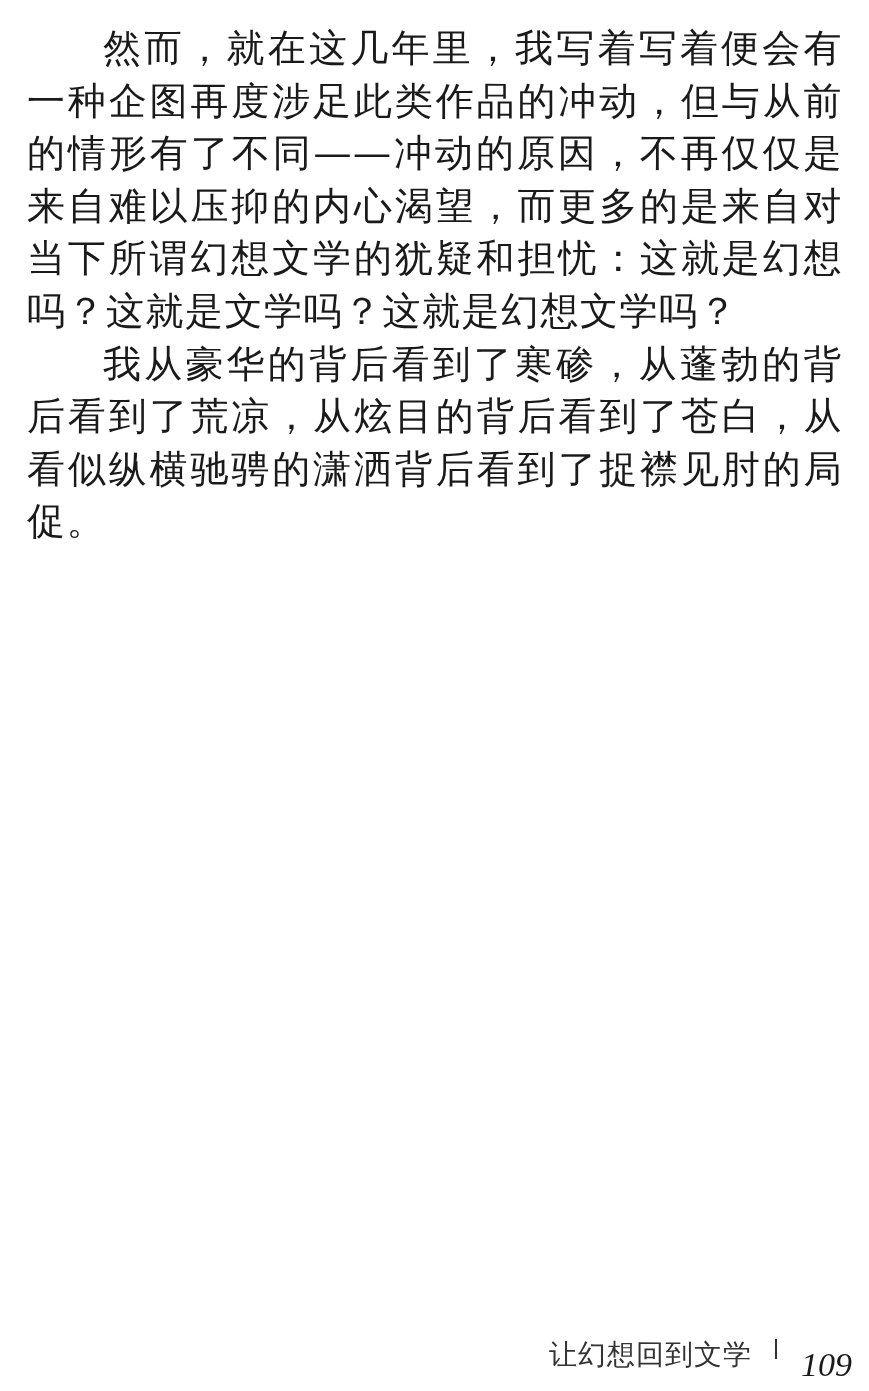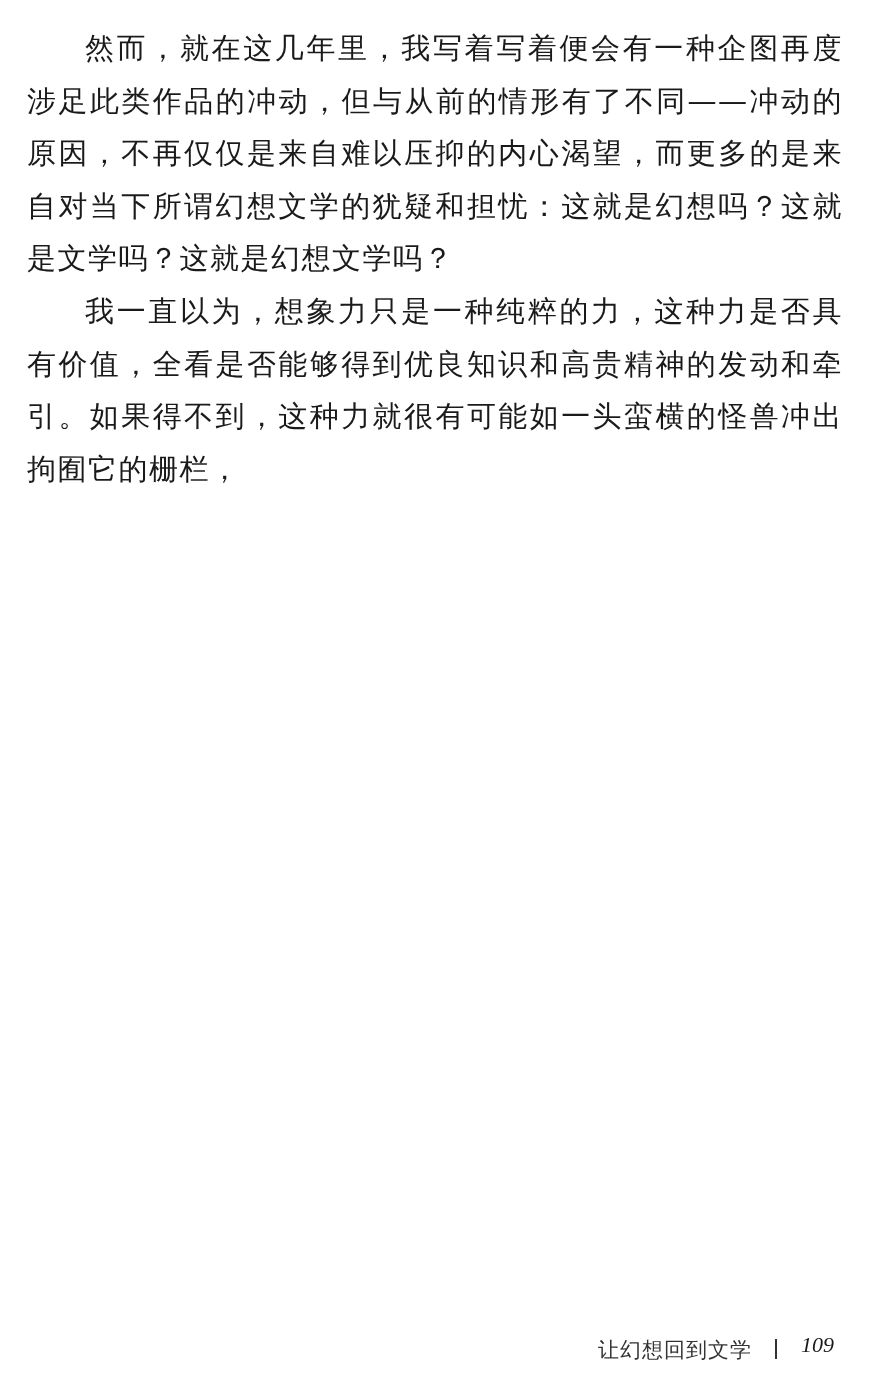--- a/index.html
+++ b/index.html
@@ -16,65 +16,65 @@
     color: #1a1a1a;
   }
   .page-body {
     position: absolute;
     left: 27px;
     top: 22px;
     width: 816px;
   }
   .para {
     margin: 0;
-    font-size: 29px;
+    font-size: 38px;
     line-height: 52.6px;
     text-align: justify;
     text-indent: 2em;
     letter-spacing: 1.5px;
   }
   .footer {
     position: absolute;
     left: 0;
     top: 1330px;
     width: 869px;
     height: 40px;
   }
   .running-title {
     position: absolute;
     right: 117px;
     top: 6px;
     font-family: "DejaVu Sans", "Liberation Sans", sans-serif;
-    font-size: 21px;
+    font-size: 28px;
     color: #333333;
     letter-spacing: 1px;
   }
   .footer-sep {
     position: absolute;
     left: 775px;
     top: 9px;
     width: 2px;
     height: 20px;
     background: #333333;
   }
   .page-number {
     position: absolute;
     left: 801px;
-    top: 2px;
+    top: 16px;
     font-family: "Liberation Serif", "DejaVu Serif", serif;
     font-style: italic;
-    font-size: 22px;
+    font-size: 34px;
     color: #1a1a1a;
   }
 </style>
 </head>
 <body>
 
 <div class="page-body">
   <p class="para">然而，就在这几年里，我写着写着便会有一种企图再度涉足此类作品的冲动，但与从前的情形有了不同——冲动的原因，不再仅仅是来自难以压抑的内心渴望，而更多的是来自对当下所谓幻想文学的犹疑和担忧：这就是幻想吗？这就是文学吗？这就是幻想文学吗？</p>
-  <p class="para">我一直以为，想象力只是一种纯粹的力，这种力是否具有价值，全看是否能够得到优良知识和高贵精神的发动和牵引。如果得不到，这种力就很有可能如一头蛮横的怪兽冲出拘囿它的栅栏，</p>
+  <p class="para">我从豪华的背后看到了寒碜，从蓬勃的背后看到了荒凉，从炫目的背后看到了苍白，从看似纵横驰骋的潇洒背后看到了捉襟见肘的局促。</p>
 </div>
 
 <div class="footer">
   <span class="running-title">让幻想回到文学</span>
   <span class="footer-sep"></span>
   <span class="page-number">109</span>
 </div>
 
 </body></html>

